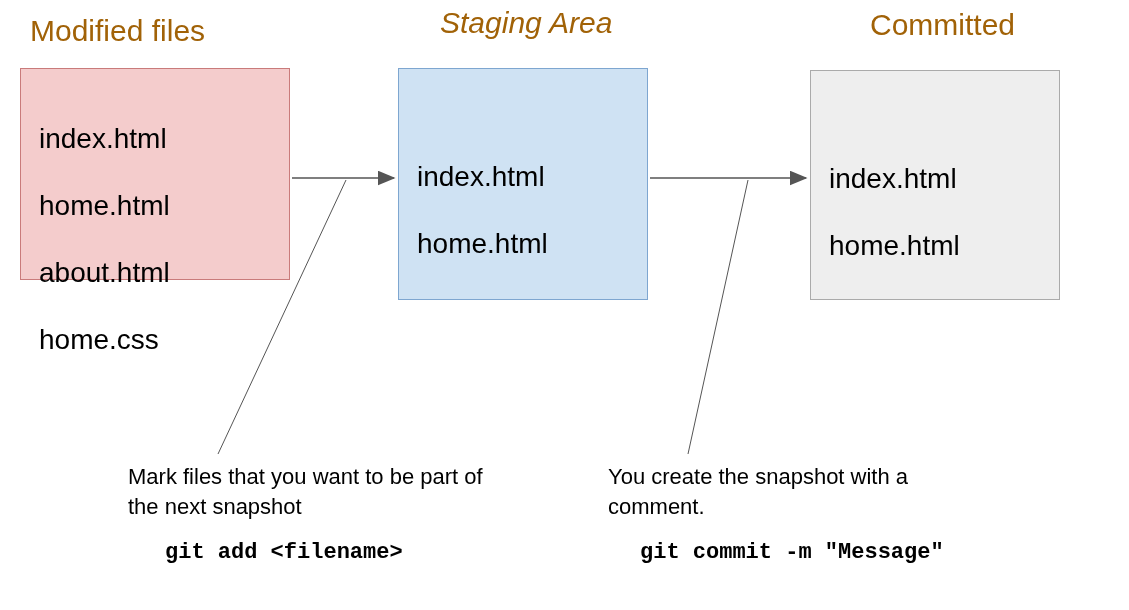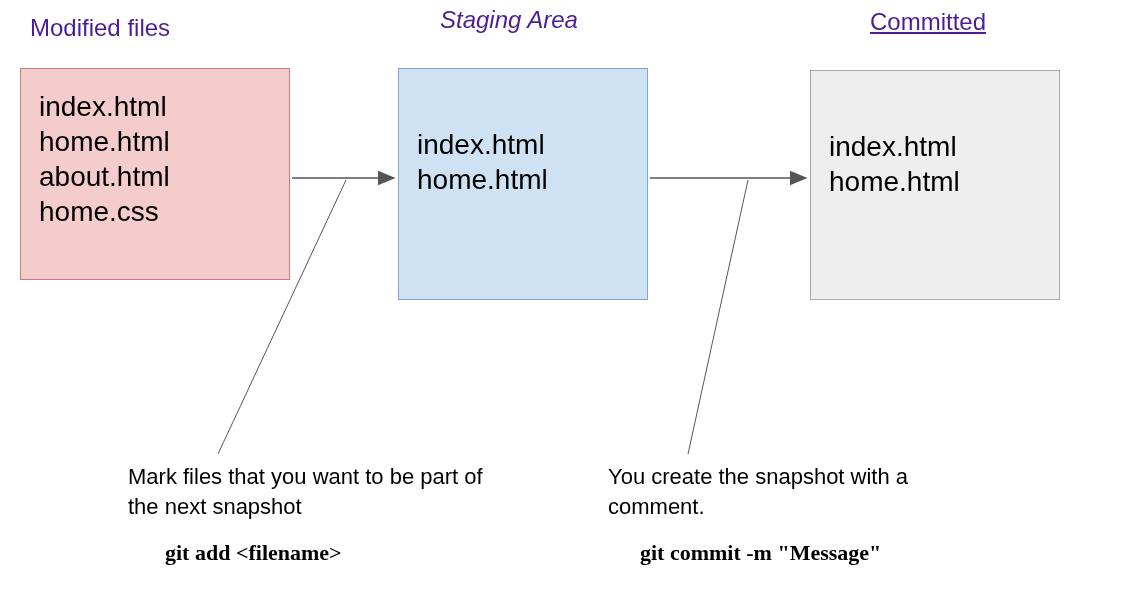--- a/index.html
+++ b/index.html
@@ -8,73 +8,73 @@
     padding: 0;
     width: 1129px;
     height: 610px;
     background: #ffffff;
     font-family: Arial, Helvetica, sans-serif;
     color: #000000;
     position: relative;
   }
   .stage-title {
     position: absolute;
-    font-size: 24px;
-    color: #4c1d95;
+    font-size: 30px;
+    color: #a16207;
     white-space: nowrap;
   }
   .box {
     position: absolute;
     border: 1px solid #888;
     padding: 20px 18px;
     font-size: 28px;
     line-height: 1.25;
   }
-  .box .file { display: block; }
+  .box .file { display: block; margin-top: 32px; }
   .box-modified {
     background: #f4cccc;
     border-color: #c97b7b;
   }
   .box-staging {
     background: #cfe2f3;
     border-color: #7ea6d0;
   }
   .box-committed {
     background: #eeeeee;
     border-color: #aaaaaa;
   }
   .caption {
     position: absolute;
     font-size: 22px;
     color: #000;
     line-height: 1.35;
   }
   .command {
     position: absolute;
-    font-family: Liberation Serif, serif;
+    font-family: Liberation Mono, monospace;
     font-size: 22px;
     font-weight: bold;
     white-space: nowrap;
   }
   svg.overlay {
     position: absolute;
     top: 0; left: 0;
     width: 1129px;
     height: 610px;
     pointer-events: none;
   }
 </style>
 </head>
 <body>
 
 <div class="stage-title" style="left:30px; top:14px;">Modified files</div>
 
 <div class="stage-title" style="left:440px; top:6px;font-style:italic;">Staging Area</div>
 
-<div class="stage-title" style="left:870px; top:8px;text-decoration:underline;">Committed</div>
+<div class="stage-title" style="left:870px; top:8px;">Committed</div>
 
 <div class="box box-modified" style="left:20px; top:68px; width:270px; height:212px;">
   <span class="file">index.html</span>
   <span class="file">home.html</span>
   <span class="file">about.html</span>
   <span class="file">home.css</span>
 </div>
 
 <div class="box box-staging" style="left:398px; top:68px; width:250px; height:232px; padding-top:58px;">
   <span class="file">index.html</span>

